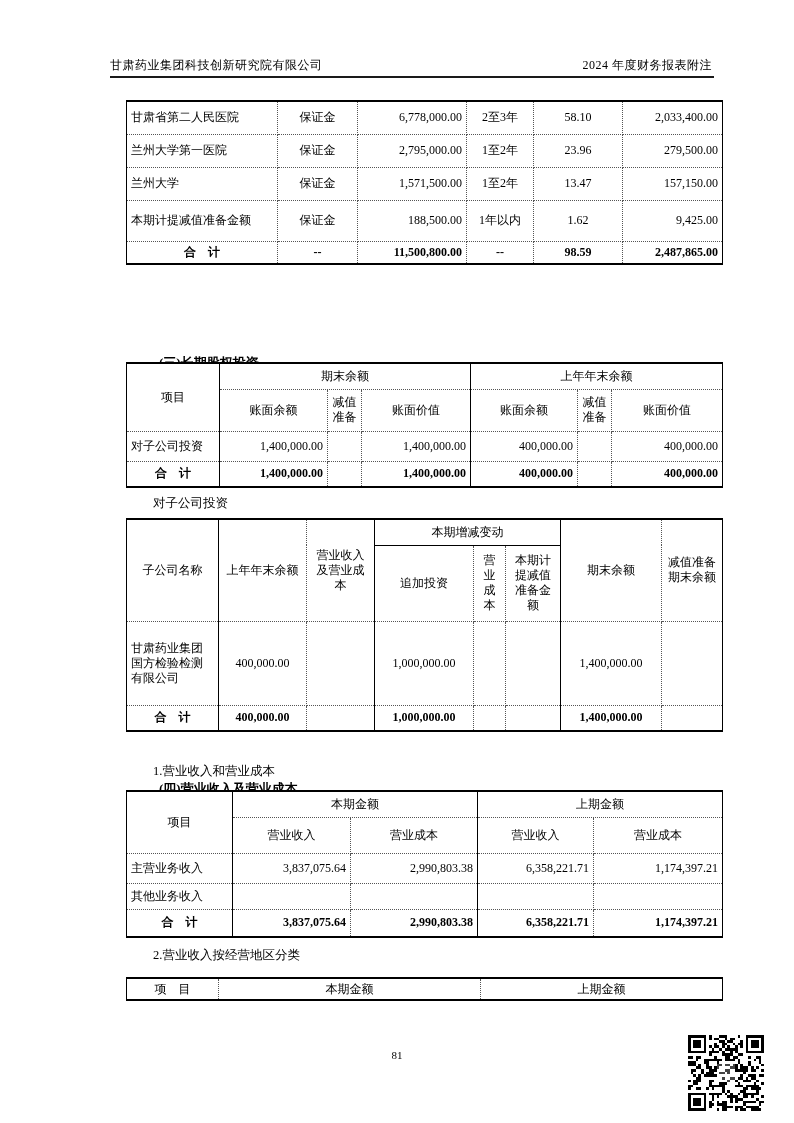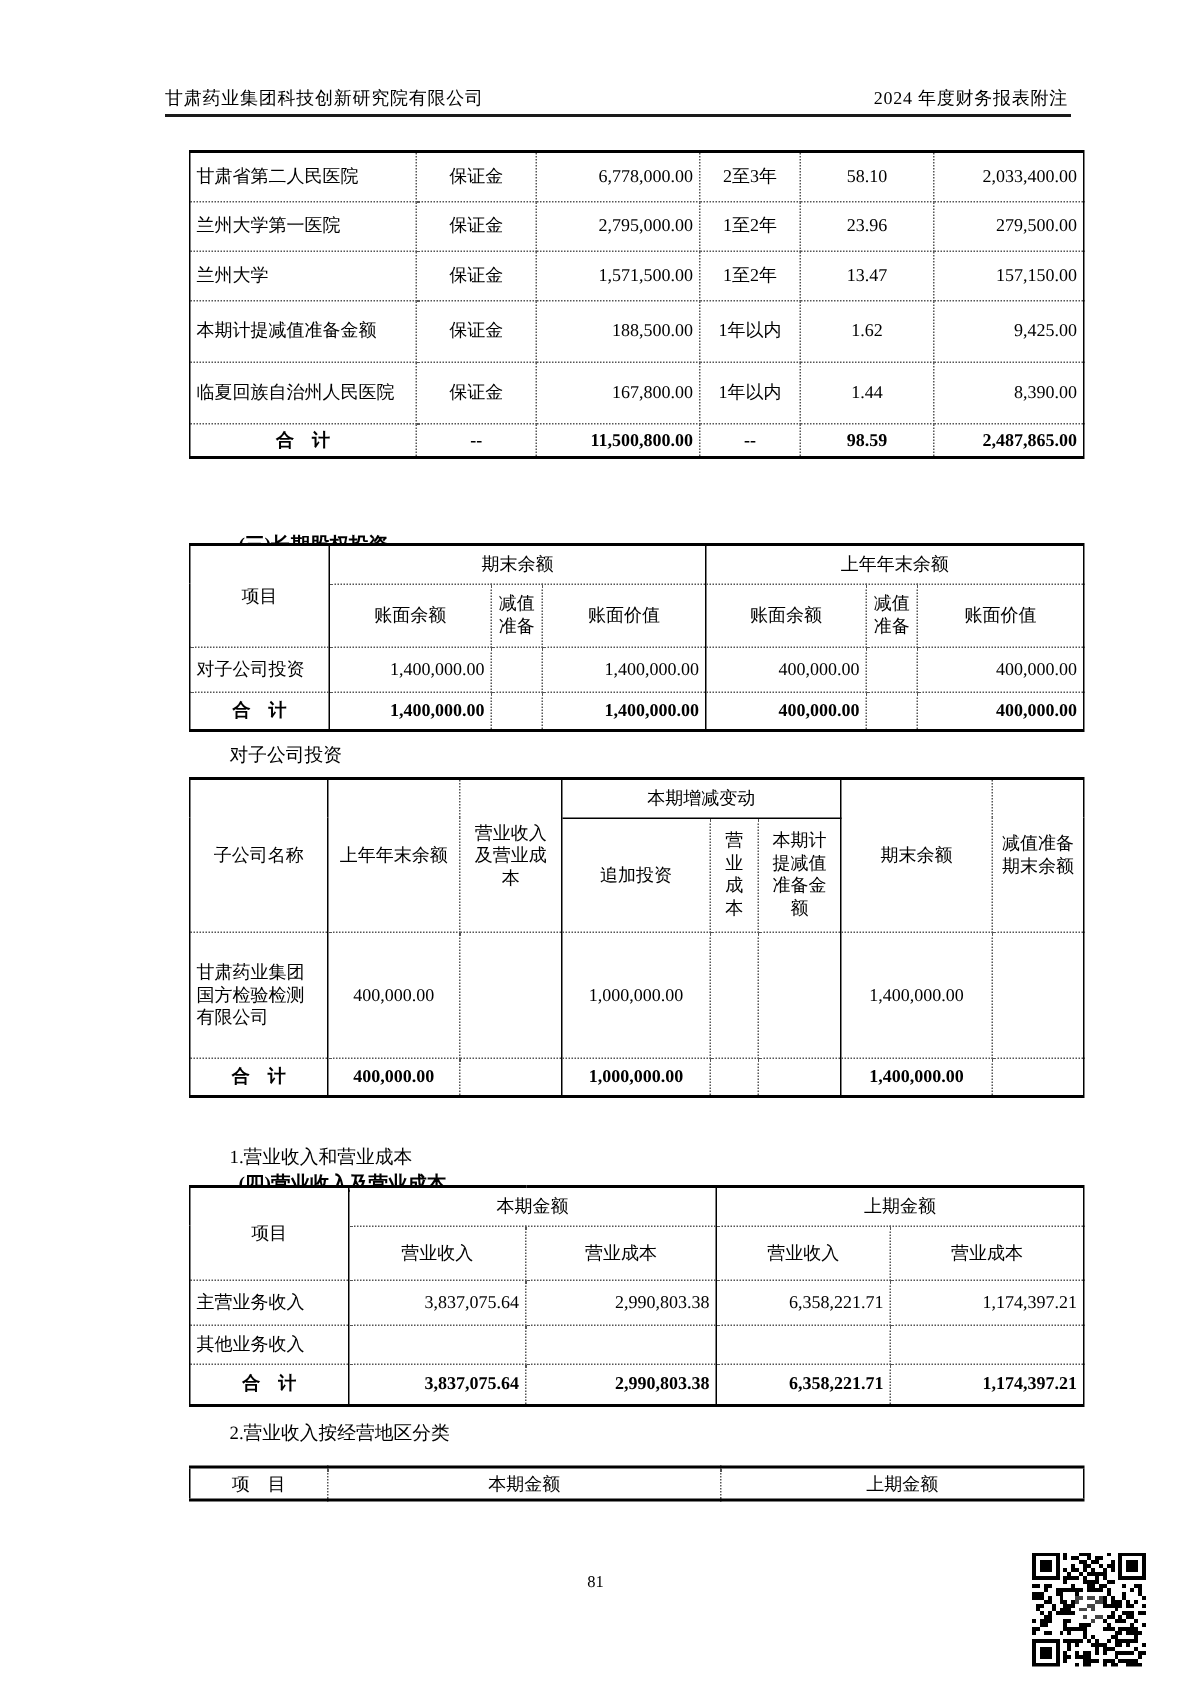--- a/index.html
+++ b/index.html
@@ -82,28 +82,20 @@
       <td class="c">13.47</td>
       <td class="r">157,150.00</td>
     </tr>
     <tr style="height:41px">
       <td class="l">本期计提减值准备金额</td>
       <td class="c">保证金</td>
       <td class="r">188,500.00</td>
       <td class="c">1年以内</td>
       <td class="c">1.62</td>
       <td class="r">9,425.00</td>
-    </tr>
-    <tr style="height:41px">
-      <td class="l">临夏回族自治州人民医院</td>
-      <td class="c">保证金</td>
-      <td class="r">167,800.00</td>
-      <td class="c">1年以内</td>
-      <td class="c">1.44</td>
-      <td class="r">8,390.00</td>
     </tr>
     <tr class="total" style="height:23px">
       <td class="c">合　计</td>
       <td class="c">--</td>
       <td class="r">11,500,800.00</td>
       <td class="c">--</td>
       <td class="c">98.59</td>
       <td class="r">2,487,865.00</td>
     </tr>
   </tbody>

